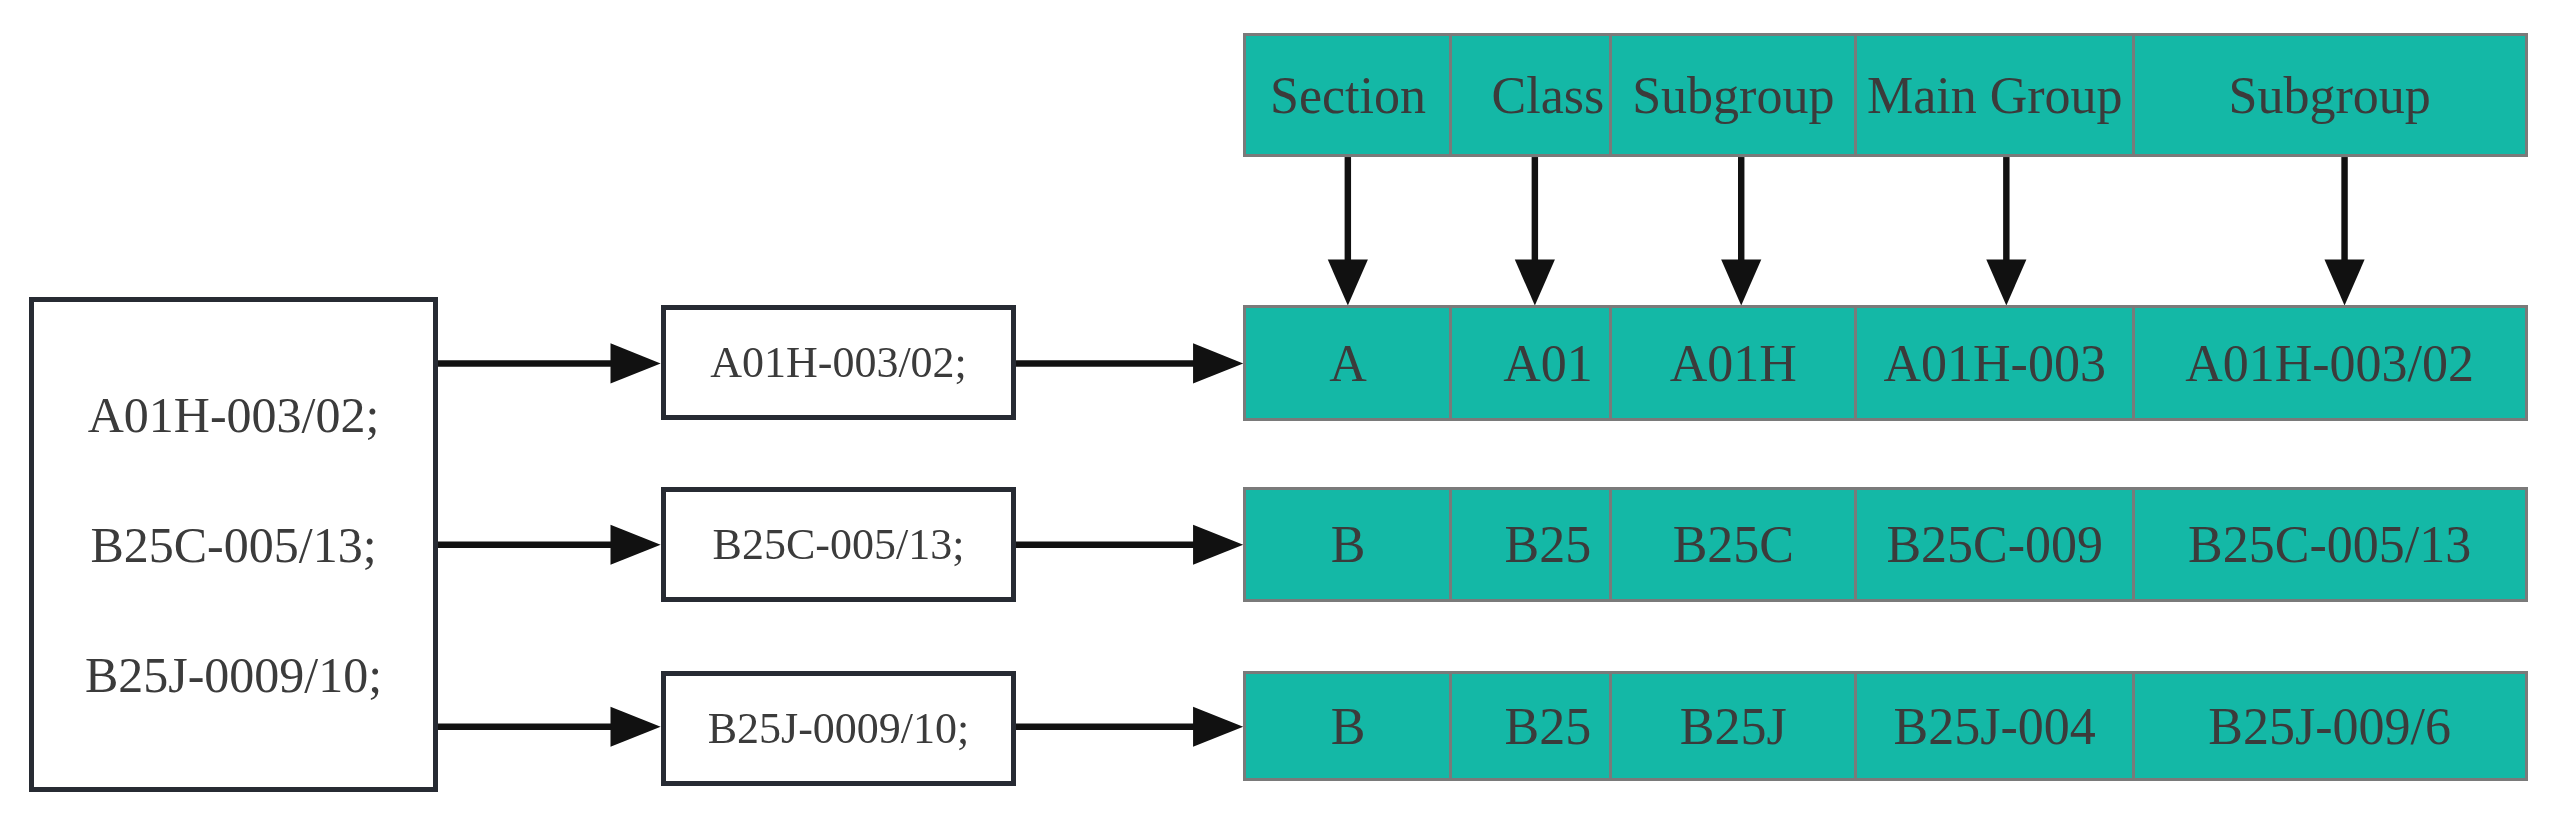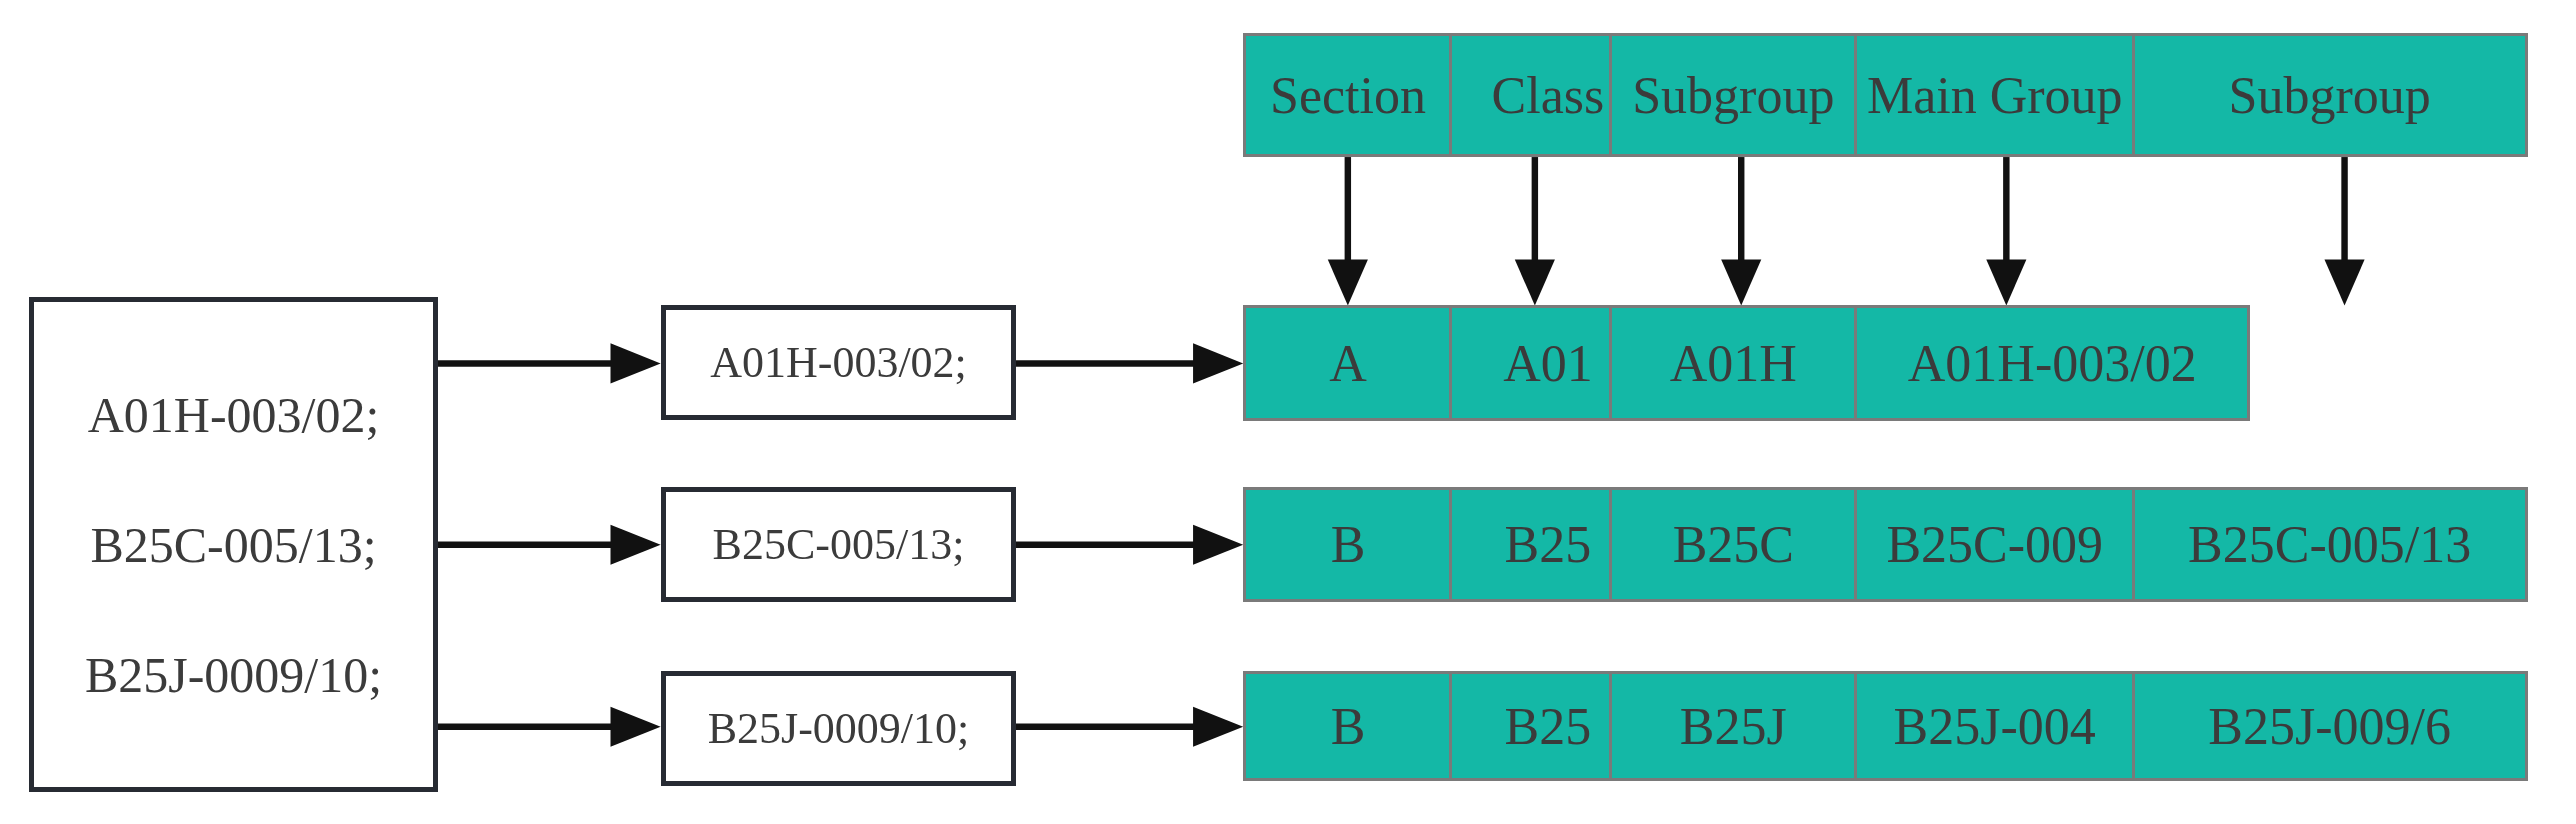--- a/index.html
+++ b/index.html
@@ -123,20 +123,21 @@
     <div class="cell c1">Class</div>
     <div class="cell c2">Subgroup</div>
     <div class="cell c3">Main Group</div>
     <div class="cell c4">Subgroup</div>
   </div>
 
   <div class="table-row data-row-1">
     <div class="cell c0">A</div>
     <div class="cell c1">A01</div>
     <div class="cell c2">A01H</div>
+    <div class="cell c3">A01H-003</div>
     <div class="cell c4">A01H-003/02</div>
   </div>
 
   <div class="table-row data-row-2">
     <div class="cell c0">B</div>
     <div class="cell c1">B25</div>
     <div class="cell c2">B25C</div>
     <div class="cell c3">B25C-009</div>
     <div class="cell c4">B25C-005/13</div>
   </div>

